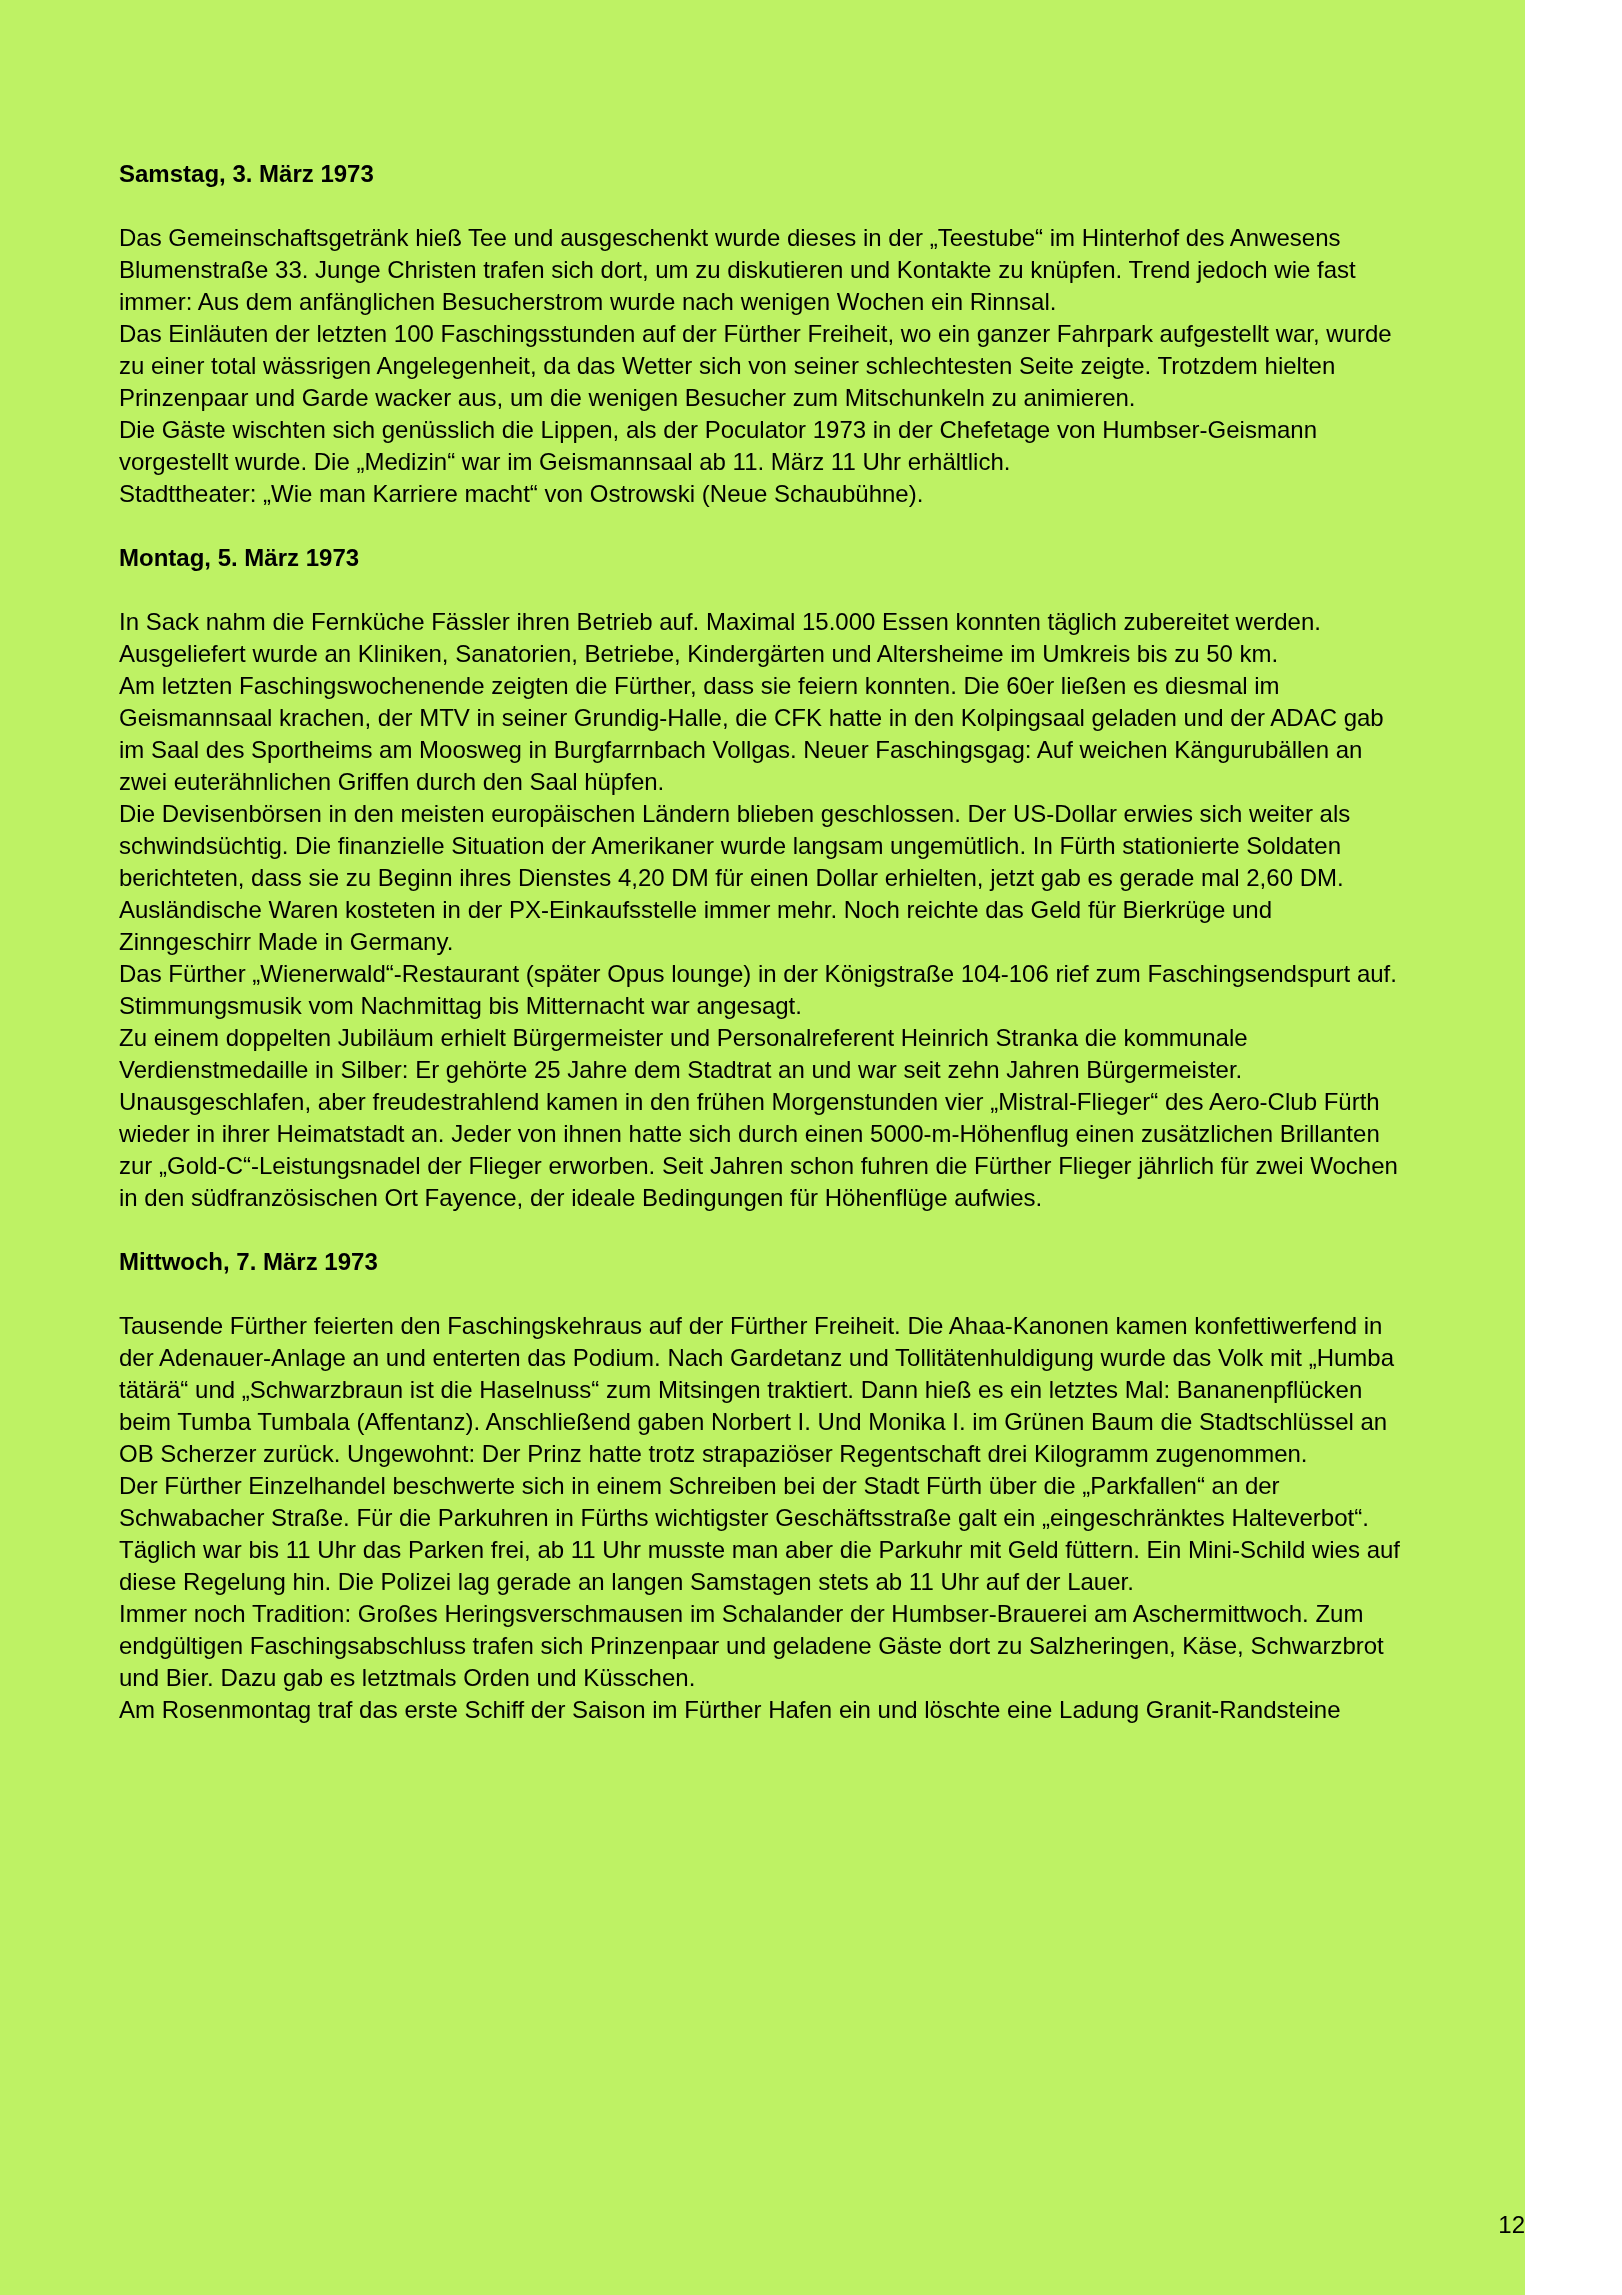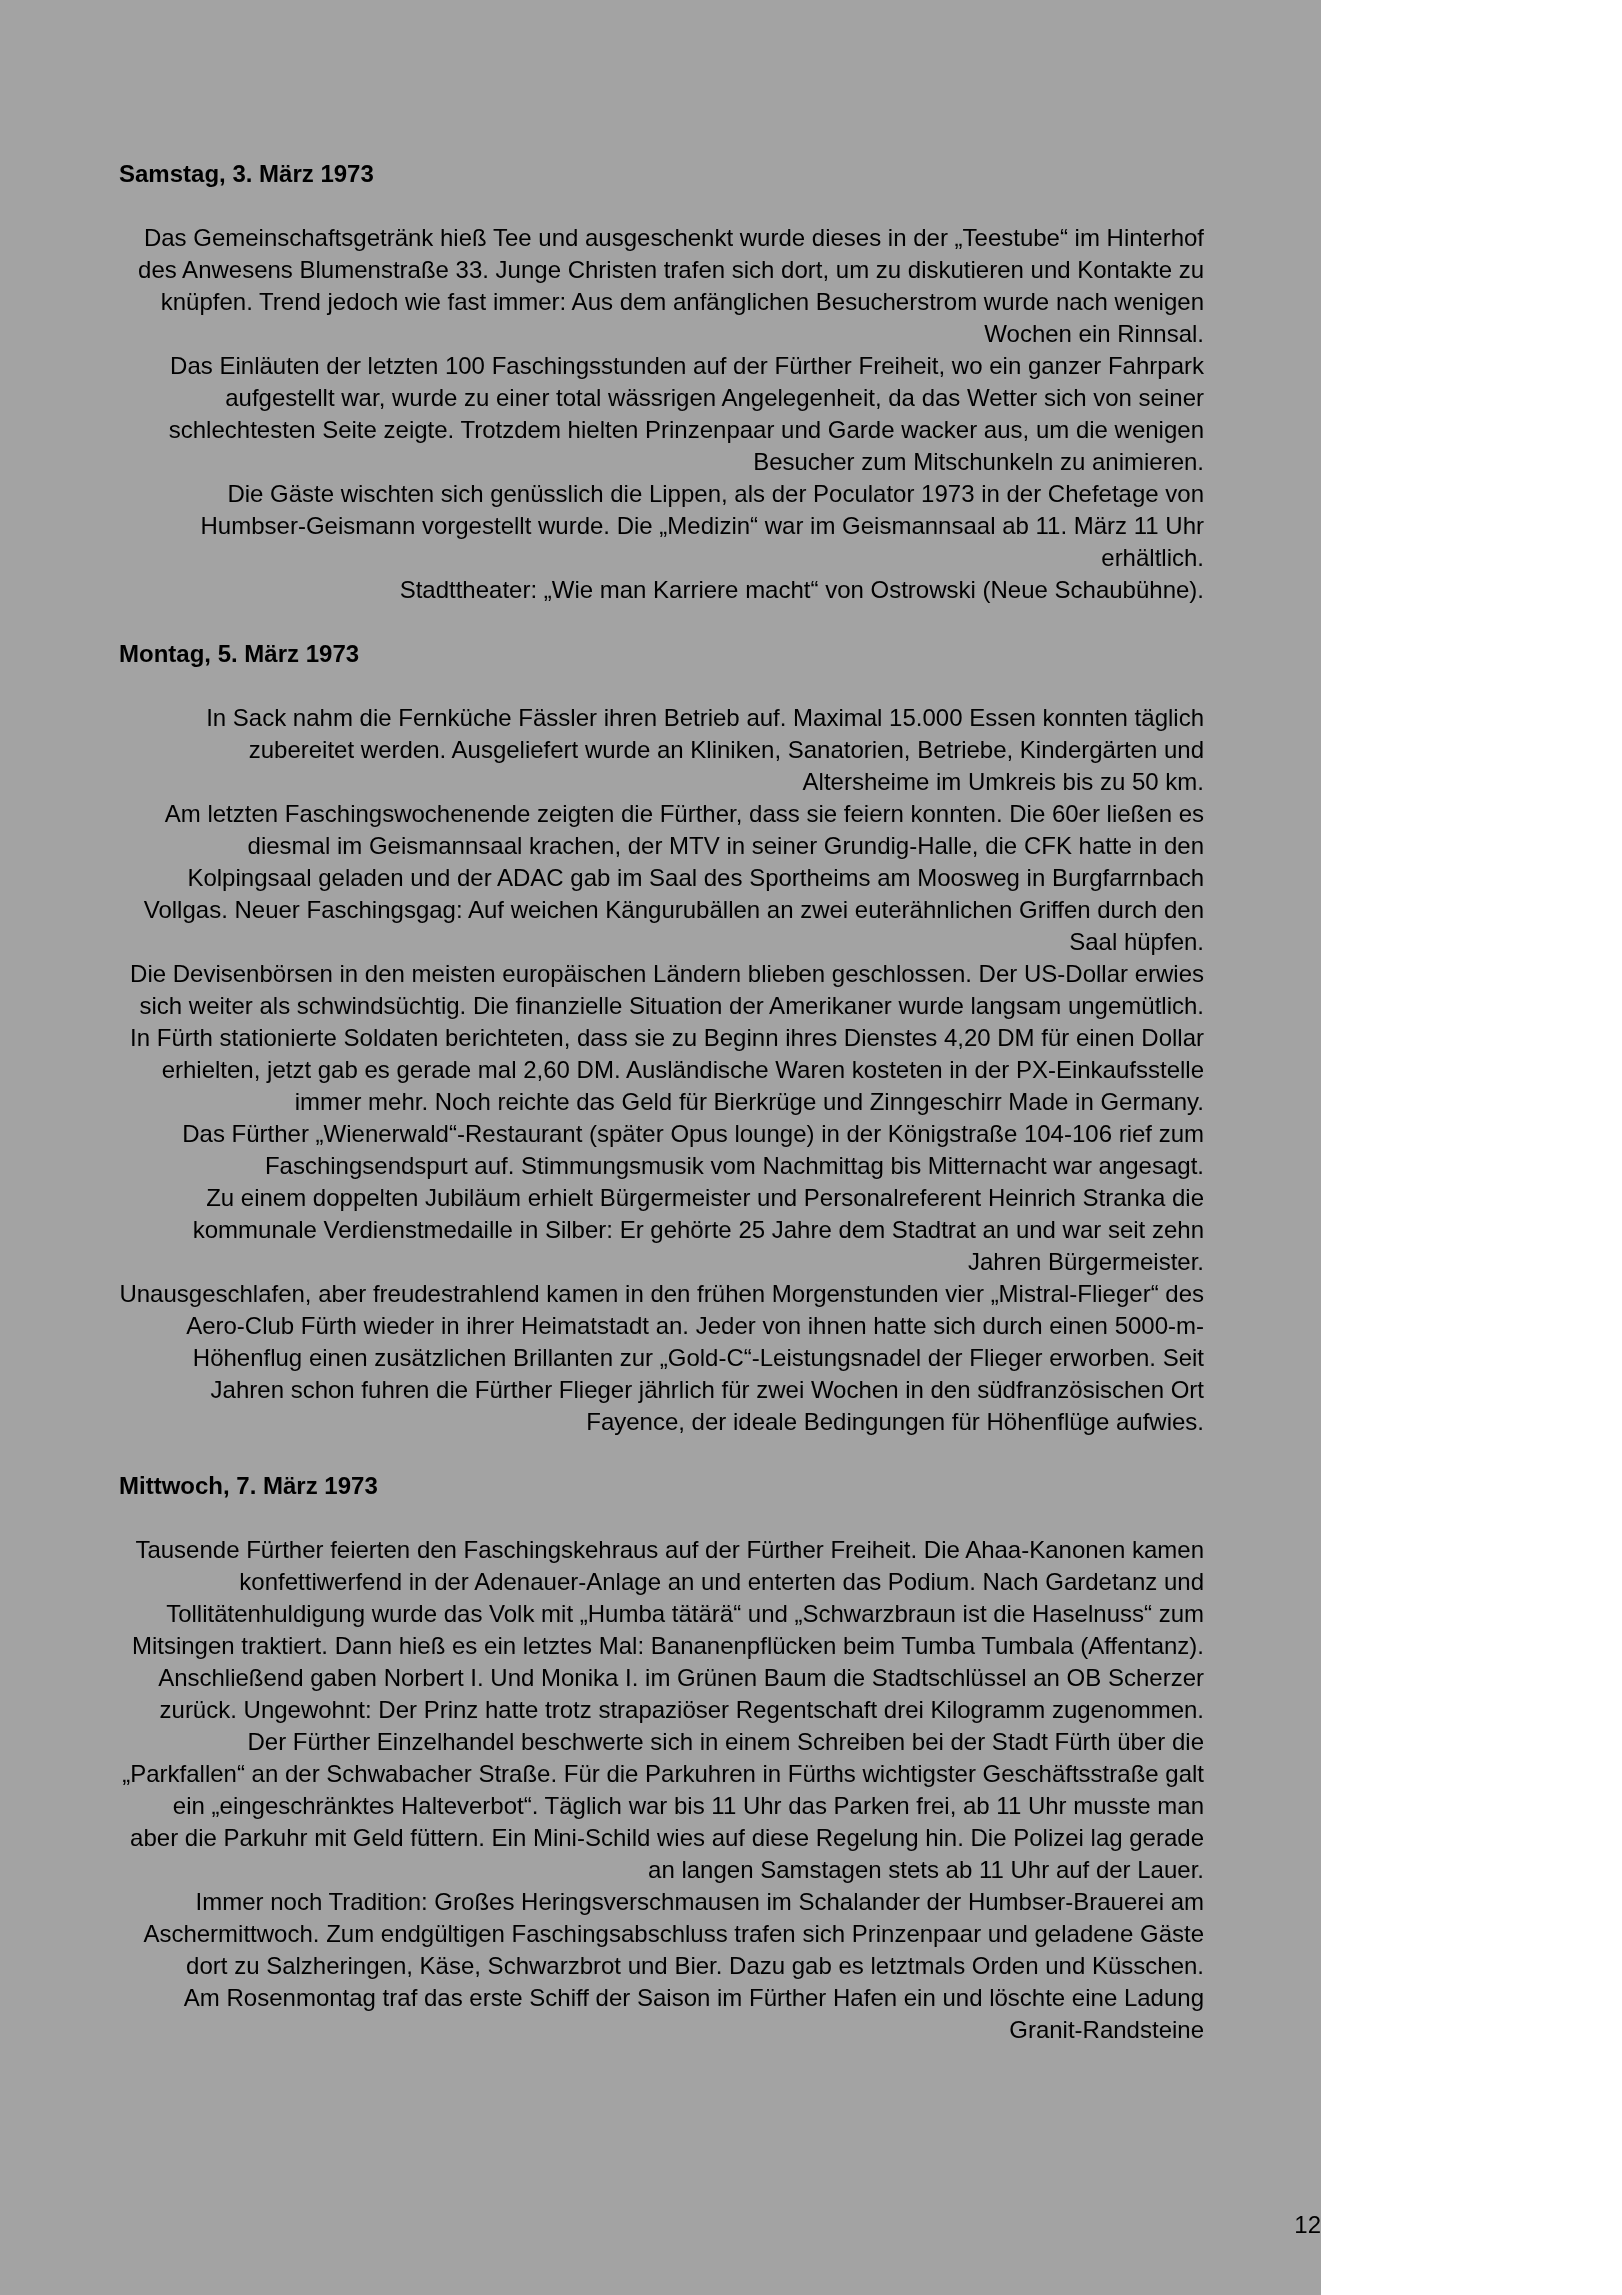--- a/index.html
+++ b/index.html
@@ -2,43 +2,43 @@
 <html style="font-size:12.7px"><head>
 <meta charset="utf-8">
 <style>
   html, body {
     margin: 0;
     padding: 0;
     background: #ffffff;
   }
   .page {
     position: relative;
-    width: 1321px;
+    width: 1525px;
     height: 2295px;
     box-sizing: border-box;
-    background: #a3a3a3;
+    background: #bef264;
     color: #000000;
     font-family: "Liberation Sans", sans-serif;
     font-size: 24px;
     line-height: 32px;
     padding: 158px 117px 0 119px;
     overflow: hidden;
   }
   .day-section .heading {
     font-size: 24px;
     font-weight: bold;
     margin: 32px 0 32px 0;
     line-height: 32px;
   }
   .day-section:first-of-type .heading {
     margin-top: 0;
   }
   .day-section p {
     margin: 0;
-    text-align: right;
+    text-align: left;
   }
   .page-number {
     position: absolute;
     bottom: 54px;
     left: 0;
     width: 100%;
     text-align: right;
     font-size: 24px;
   }
 </style>

